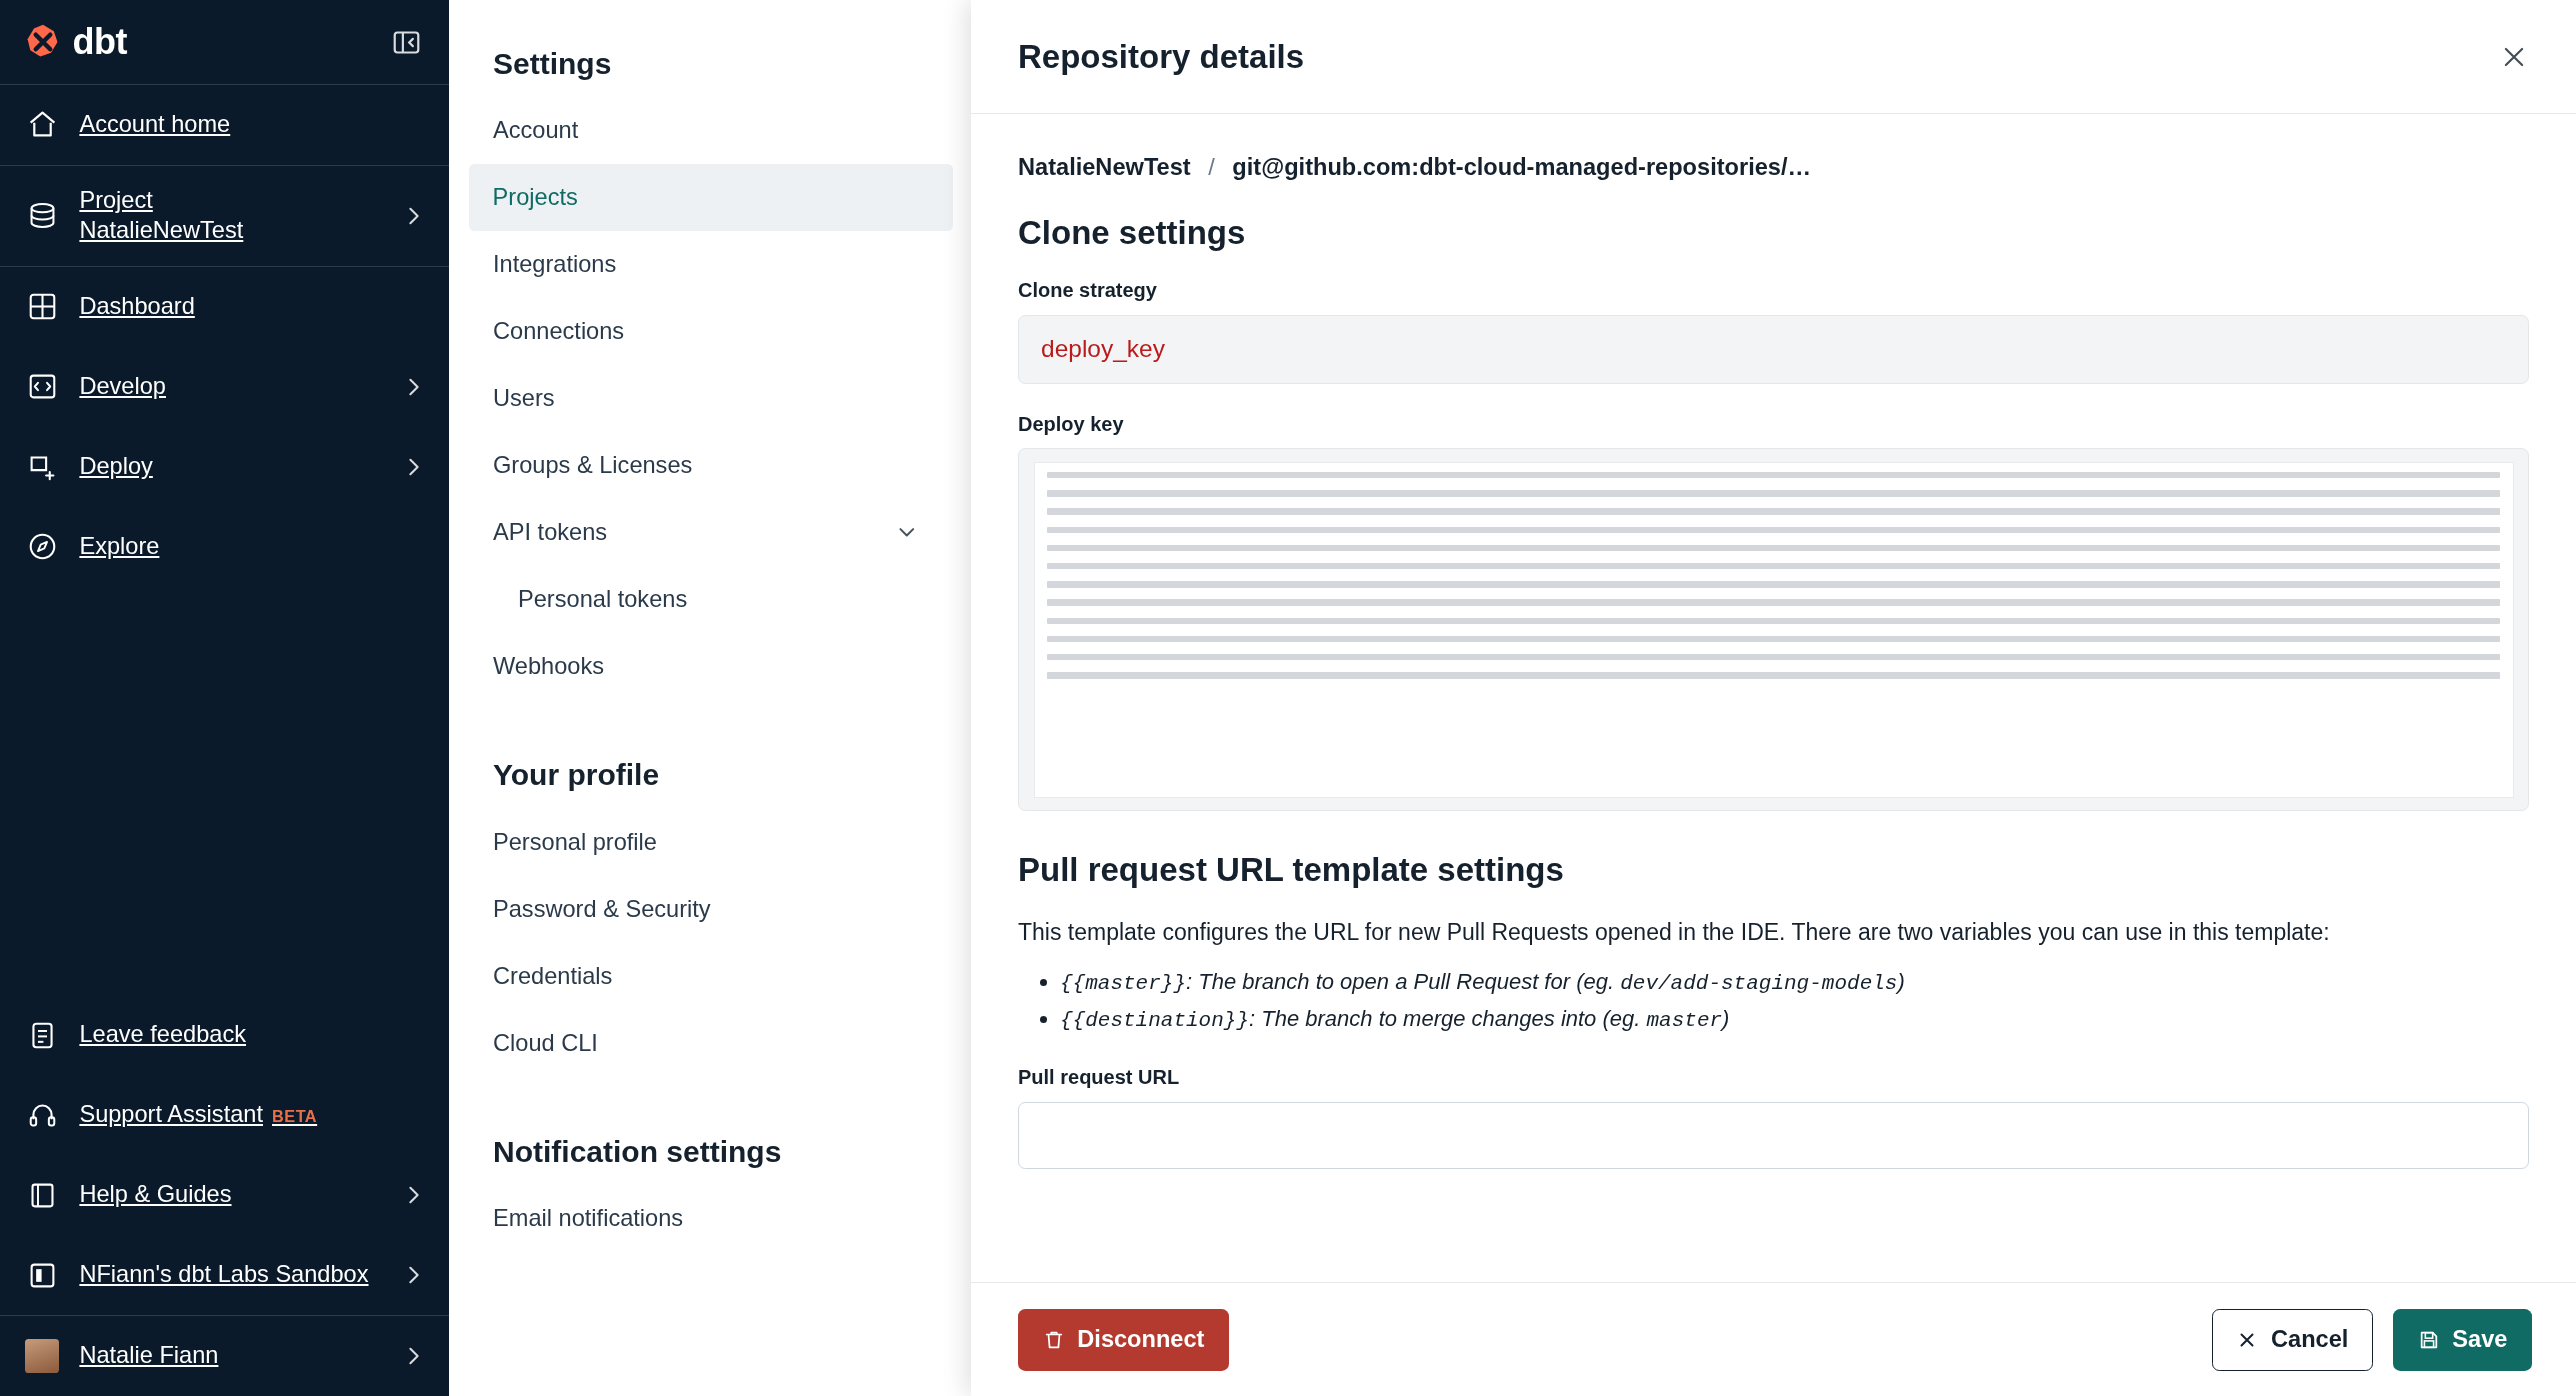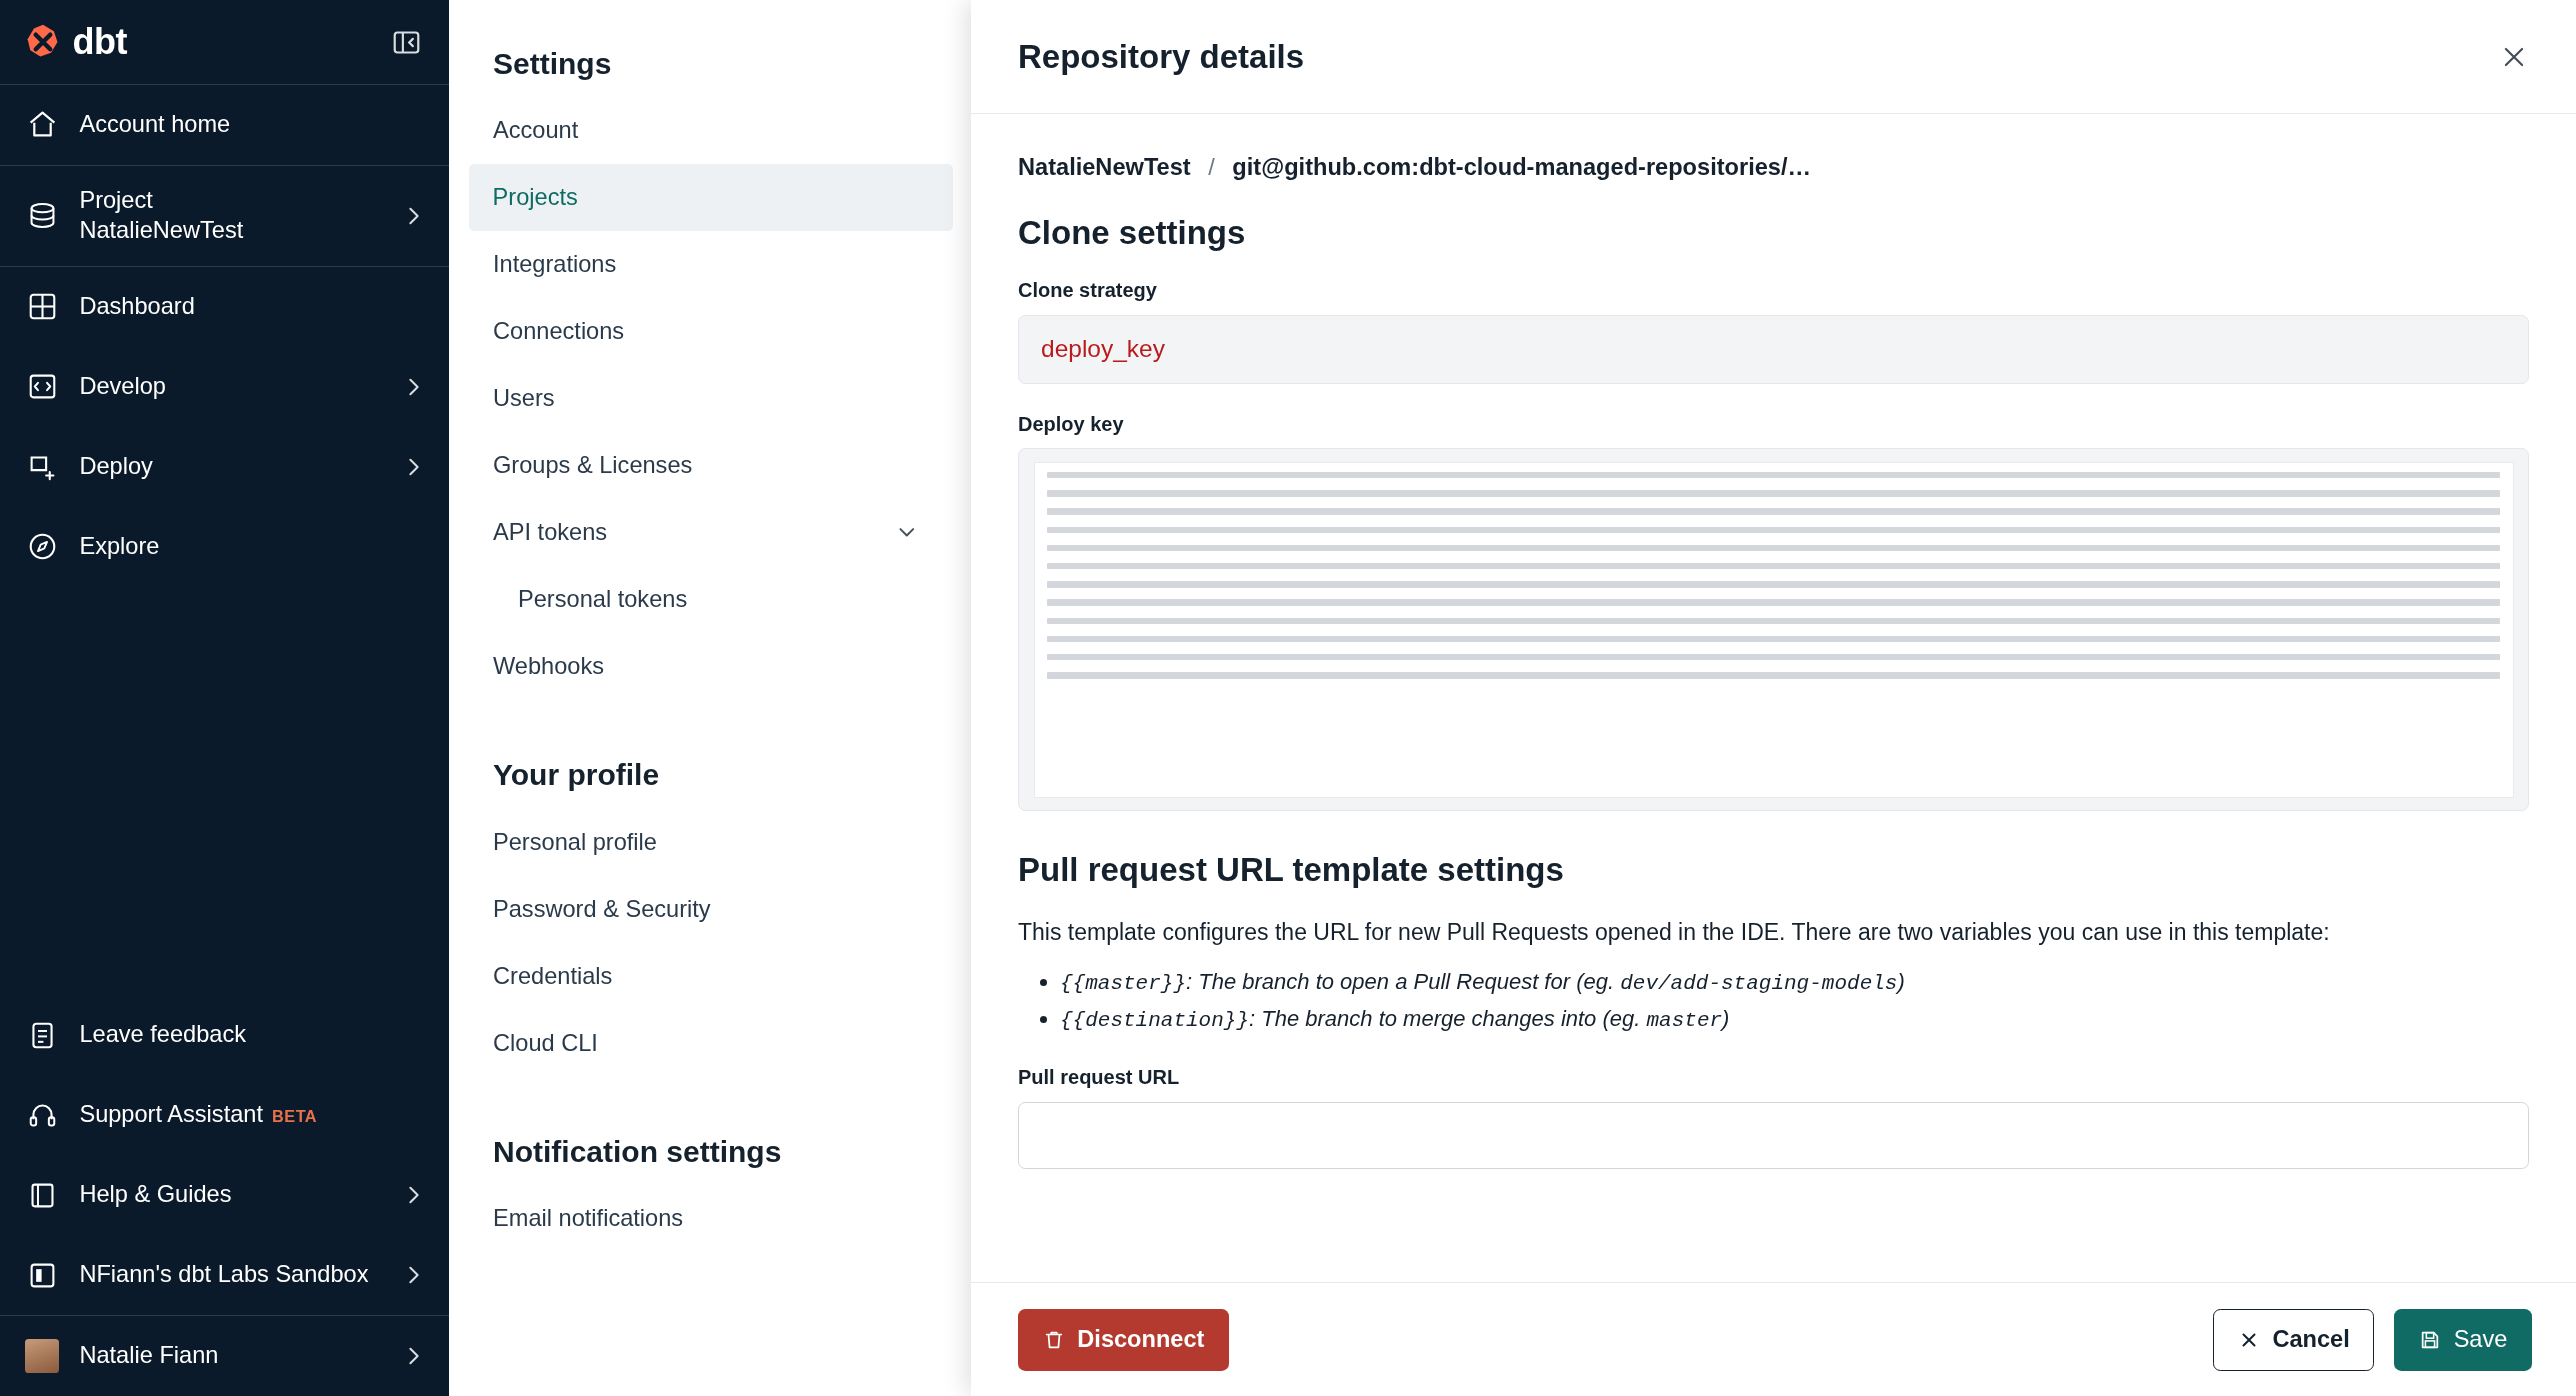--- a/index.html
+++ b/index.html
@@ -53,21 +53,21 @@
     gap: 20px;
     padding: 0 25.4px 0 25.4px;
     height: 80px;
     color: #ffffff;
     font-size: 23.6px;
     position: relative;
     cursor: pointer;
   }
   .sb-item.tall { height: 100px; align-items: center; }
   .sb-item .ico { width: 34px; height: 34px; flex: none; display:flex; align-items:center; justify-content:center; }
-  .sb-label { flex: 1; line-height: 1.25; }
+  .sb-label { flex: 1; line-height: 1.25; text-decoration: underline; }
   .sb-label .sub { display: block; font-size: 23.6px; }
   .sb-label .top { display: block; font-size: 23.6px; }
   .chev { opacity: .85; flex: none; }
   .badge-beta {
     color: #e8714a;
     font-size: 16.3px;
     font-weight: bold;
     letter-spacing: 0.5px;
     margin-left: 9px;
   }
@@ -267,21 +267,21 @@
     padding: 0 23.6px;
     height: 62px;
     cursor: pointer;
     border: 0.9px solid transparent;
   }
   .btn-danger { background: #b4392f; color: #fff; font-weight: bold; }
   .btn-cancel {
     background: #fff; color: #16212e; border: 1.8px solid #16212e; font-weight: bold;
     margin-right: 20px;
   }
-  .btn-save { background: #0f6b63; color: #fff; font-weight: normal; }
+  .btn-save { background: #0f6b63; color: #fff; font-weight: bold; }
   .foot-right { display: flex; align-items: center; }
   svg { display: block; }
 </style>
 </head>
 <body>
 
 <div class="app">
 
   <nav class="sidebar">
     <div class="sb-top">

